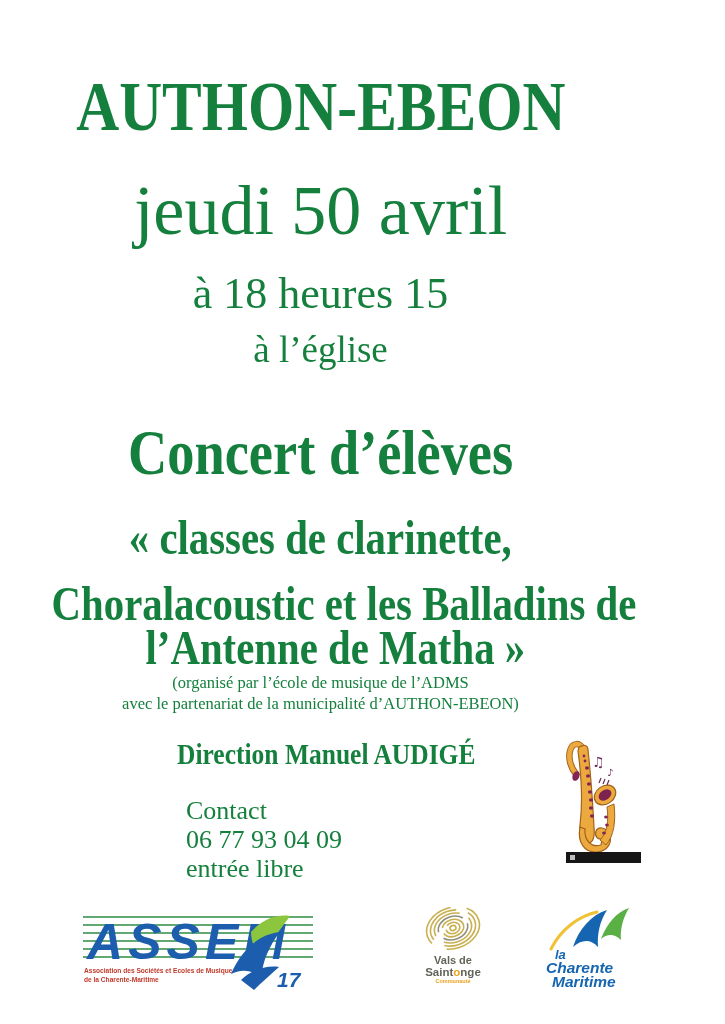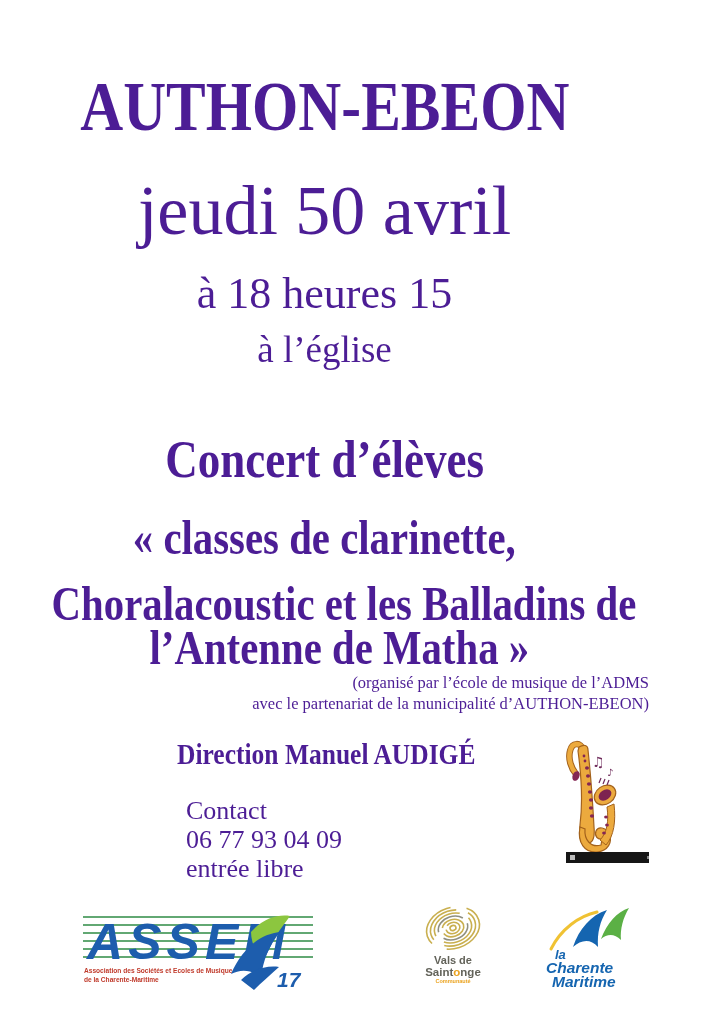--- a/index.html
+++ b/index.html
@@ -1,35 +1,34 @@
 <!DOCTYPE html>
 <html><head>
 <meta charset="utf-8">
 <style>
   html,body{margin:0;padding:0;background:#ffffff;}
   .page{
     position:relative;width:641px;height:1024px;margin:0;overflow:hidden;
-    background:#ffffff;color:#4c1d95;
+    background:#ffffff;color:#15803d;
     font-family:"Liberation Serif","DejaVu Serif",serif;
-    padding-left:8px;
   }
   .line{position:absolute;left:0;right:0;text-align:center;white-space:nowrap;}
   .cond{display:inline-block;transform:scaleX(0.85);transform-origin:center;white-space:nowrap;}
   .cond-left{display:inline-block;transform:scaleX(0.85);transform-origin:left center;white-space:nowrap;}
 
   .title{top:68px;font-size:70px;font-weight:bold;line-height:77px;}
   .date{top:172px;font-size:70px;line-height:77px;}
   .time{top:270px;font-size:44px;line-height:48px;}
   .venue{top:328px;font-size:37px;line-height:44px;}
-  .event{top:411px;font-size:53px;font-weight:bold;line-height:84px;margin-top:6px;}
+  .event{top:411px;font-size:64px;font-weight:bold;line-height:84px;}
 
   .prog{font-size:48px;font-weight:bold;line-height:44px;}
   .prog1{top:494px;margin-top:22px;} .prog2{top:538px;} .prog3{top:582px;} .prog4{top:626px;margin-left:29px;}
 
-  .org{font-size:16.5px;line-height:21px;text-align:right;}
+  .org{font-size:16.5px;line-height:21px;}
   .org1{top:672px;} .org2{top:693px;}
 
   .direction{position:absolute;left:177px;top:737px;font-size:30px;font-weight:bold;line-height:33px;white-space:nowrap;}
 
   .contact{position:absolute;left:186px;top:796px;font-size:26px;line-height:29px;text-align:left;}
 
   .sax{position:absolute;left:557px;top:733px;width:90px;height:126px;}
   .credit-bar{
     position:absolute;left:566px;top:852px;width:94px;height:11px;background:#161616;
   }

